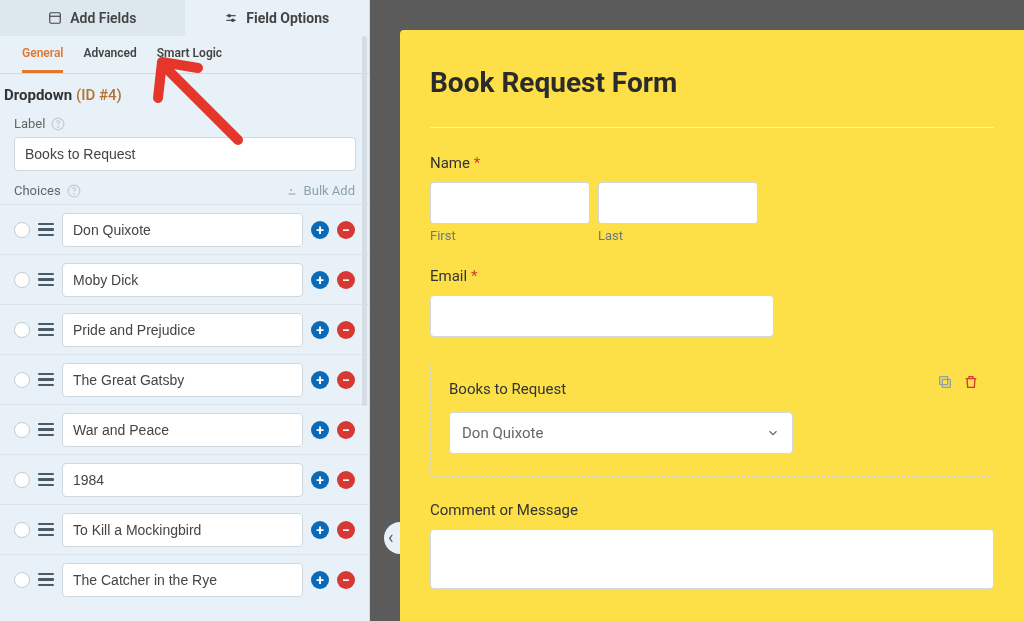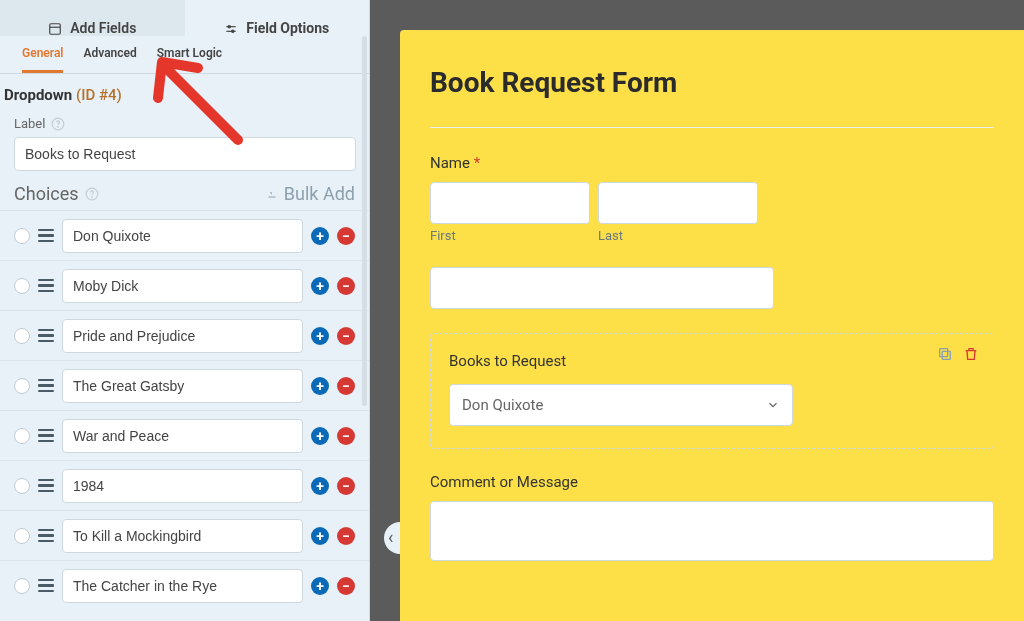--- a/index.html
+++ b/index.html
@@ -3,37 +3,37 @@
   <meta charset="utf-8">
   <style>
     * { box-sizing: border-box; margin: 0; padding: 0; }
     body { font-family: -apple-system, "Segoe UI", Roboto, Arial, sans-serif; background: #5b5b5b; width: 1024px; height: 621px; overflow: hidden; position: relative; }
 
     
     .sidebar { position: absolute; left: 0; top: 0; width: 370px; height: 621px; background: #e8f1f7; border-right: 1px solid #cfdbe4; }
     .vscroll { position: absolute; right: 2px; top: 36px; width: 5px; height: 370px; background: #d5dee5; border-radius: 3px; }
 
     .top-tabs { display: flex; height: 36px; background: #e8f1f7; }
-    .top-tab { flex: 1; display: flex; align-items: flex-end; justify-content: center; gap: 8px; font-size: 14px; font-weight: 600; color: #444; cursor: pointer; }
+    .top-tab { flex: 1; display: flex; align-items: center; justify-content: center; gap: 8px; font-size: 14px; font-weight: 600; color: #444; cursor: pointer; }
     .top-tab.inactive { background: #dde7ee; }
     .top-tab.active { background: #e8f1f7; font-weight: 700; }
     .top-tab svg { width: 14px; height: 14px; }
 
     .sub-tabs { display: flex; gap: 20px; padding: 10px 14px 0 22px; border-bottom: 1px solid #cfdbe4; }
     .sub-tab { font-size: 12px; color: #444; padding-bottom: 10px; cursor: pointer; font-weight: 600; }
     .sub-tab.active { color: #e27730; border-bottom: 3px solid #e27730; }
 
     .section-head { padding: 12px 14px 8px 4px; font-size: 15px; font-weight: 700; color: #333; }
     .section-head .idtag { font-weight: 500; color: #b4722e; }
 
     .field-label-row { padding: 4px 14px 6px 14px; display: flex; align-items: center; gap: 6px; font-size: 13px; color: #666; }
     .help-circle { width: 14px; height: 14px; color: #c2ccd4; }
     .text-input { margin: 0 14px 12px 14px; width: 342px; height: 34px; border: 1px solid #cfd8df; border-radius: 4px; padding: 0 10px; font-size: 14px; color: #444; background: #fff; }
 
-    .choices-head { display: flex; justify-content: space-between; align-items: flex-end; padding: 0 14px 6px 14px; font-size: 18px; color: #666; gap: 40px; }
+    .choices-head { display: flex; justify-content: space-between; align-items: flex-end; padding: 0 14px 6px 14px; font-size: 13px; color: #666; gap: 40px; }
     .bulk-add { display: flex; gap: 6px; align-items: center; cursor: pointer; color: #8da0ae; }
     .bulk-add svg { width: 12px; height: 12px; }
 
     .choice-row { display: flex; align-items: center; height: 50px; padding: 0 14px; gap: 8px; border-top: 1px solid #dbe4eb; }
     .choice-radio { width: 16px; height: 16px; border: 1px solid #c2ccd4; border-radius: 50%; background: #fff; cursor: pointer; flex-shrink: 0; }
     .choice-drag { width: 16px; height: 16px; display: flex; flex-direction: column; justify-content: center; gap: 3px; cursor: grab; flex-shrink: 0; }
     .choice-drag span { display: block; height: 2.5px; background: #4a5b68; border-radius: 1px; }
     .choice-input { flex: 1; height: 34px; border: 1px solid #cfd8df; border-radius: 4px; padding: 0 10px; font-size: 14px; color: #444; background: #fff; }
     .circ-btn { width: 18px; height: 18px; border-radius: 50%; display: flex; align-items: center; justify-content: center; color: #fff; font-size: 14px; font-weight: 700; cursor: pointer; flex-shrink: 0; line-height: 1; }
     .add-btn { background: #0a6ab7; }
@@ -239,20 +239,23 @@
         <div class="sub-lbl">First</div>
       </div>
       <div class="name-col">
         <div class="input"></div>
         <div class="sub-lbl">Last</div>
       </div>
     </div>
   </div>
 
   <div class="field-group">
+    <label class="fld-label">
+      <span>Email</span> <span class="req">*</span>
+    </label>
     <div class="input email-input"></div>
   </div>
 
   <div class="dropdown-block">
     <div class="block-icons">
       <svg class="dup-icon" viewBox="0 0 24 24" fill="none" stroke="currentColor" stroke-width="2">
           <rect x="8" y="8" width="12" height="12" rx="1"></rect>
           <rect x="4" y="4" width="12" height="12" rx="1"></rect>
         </svg>
       <svg class="del-icon" viewBox="0 0 24 24" fill="none" stroke="currentColor" stroke-width="2">

